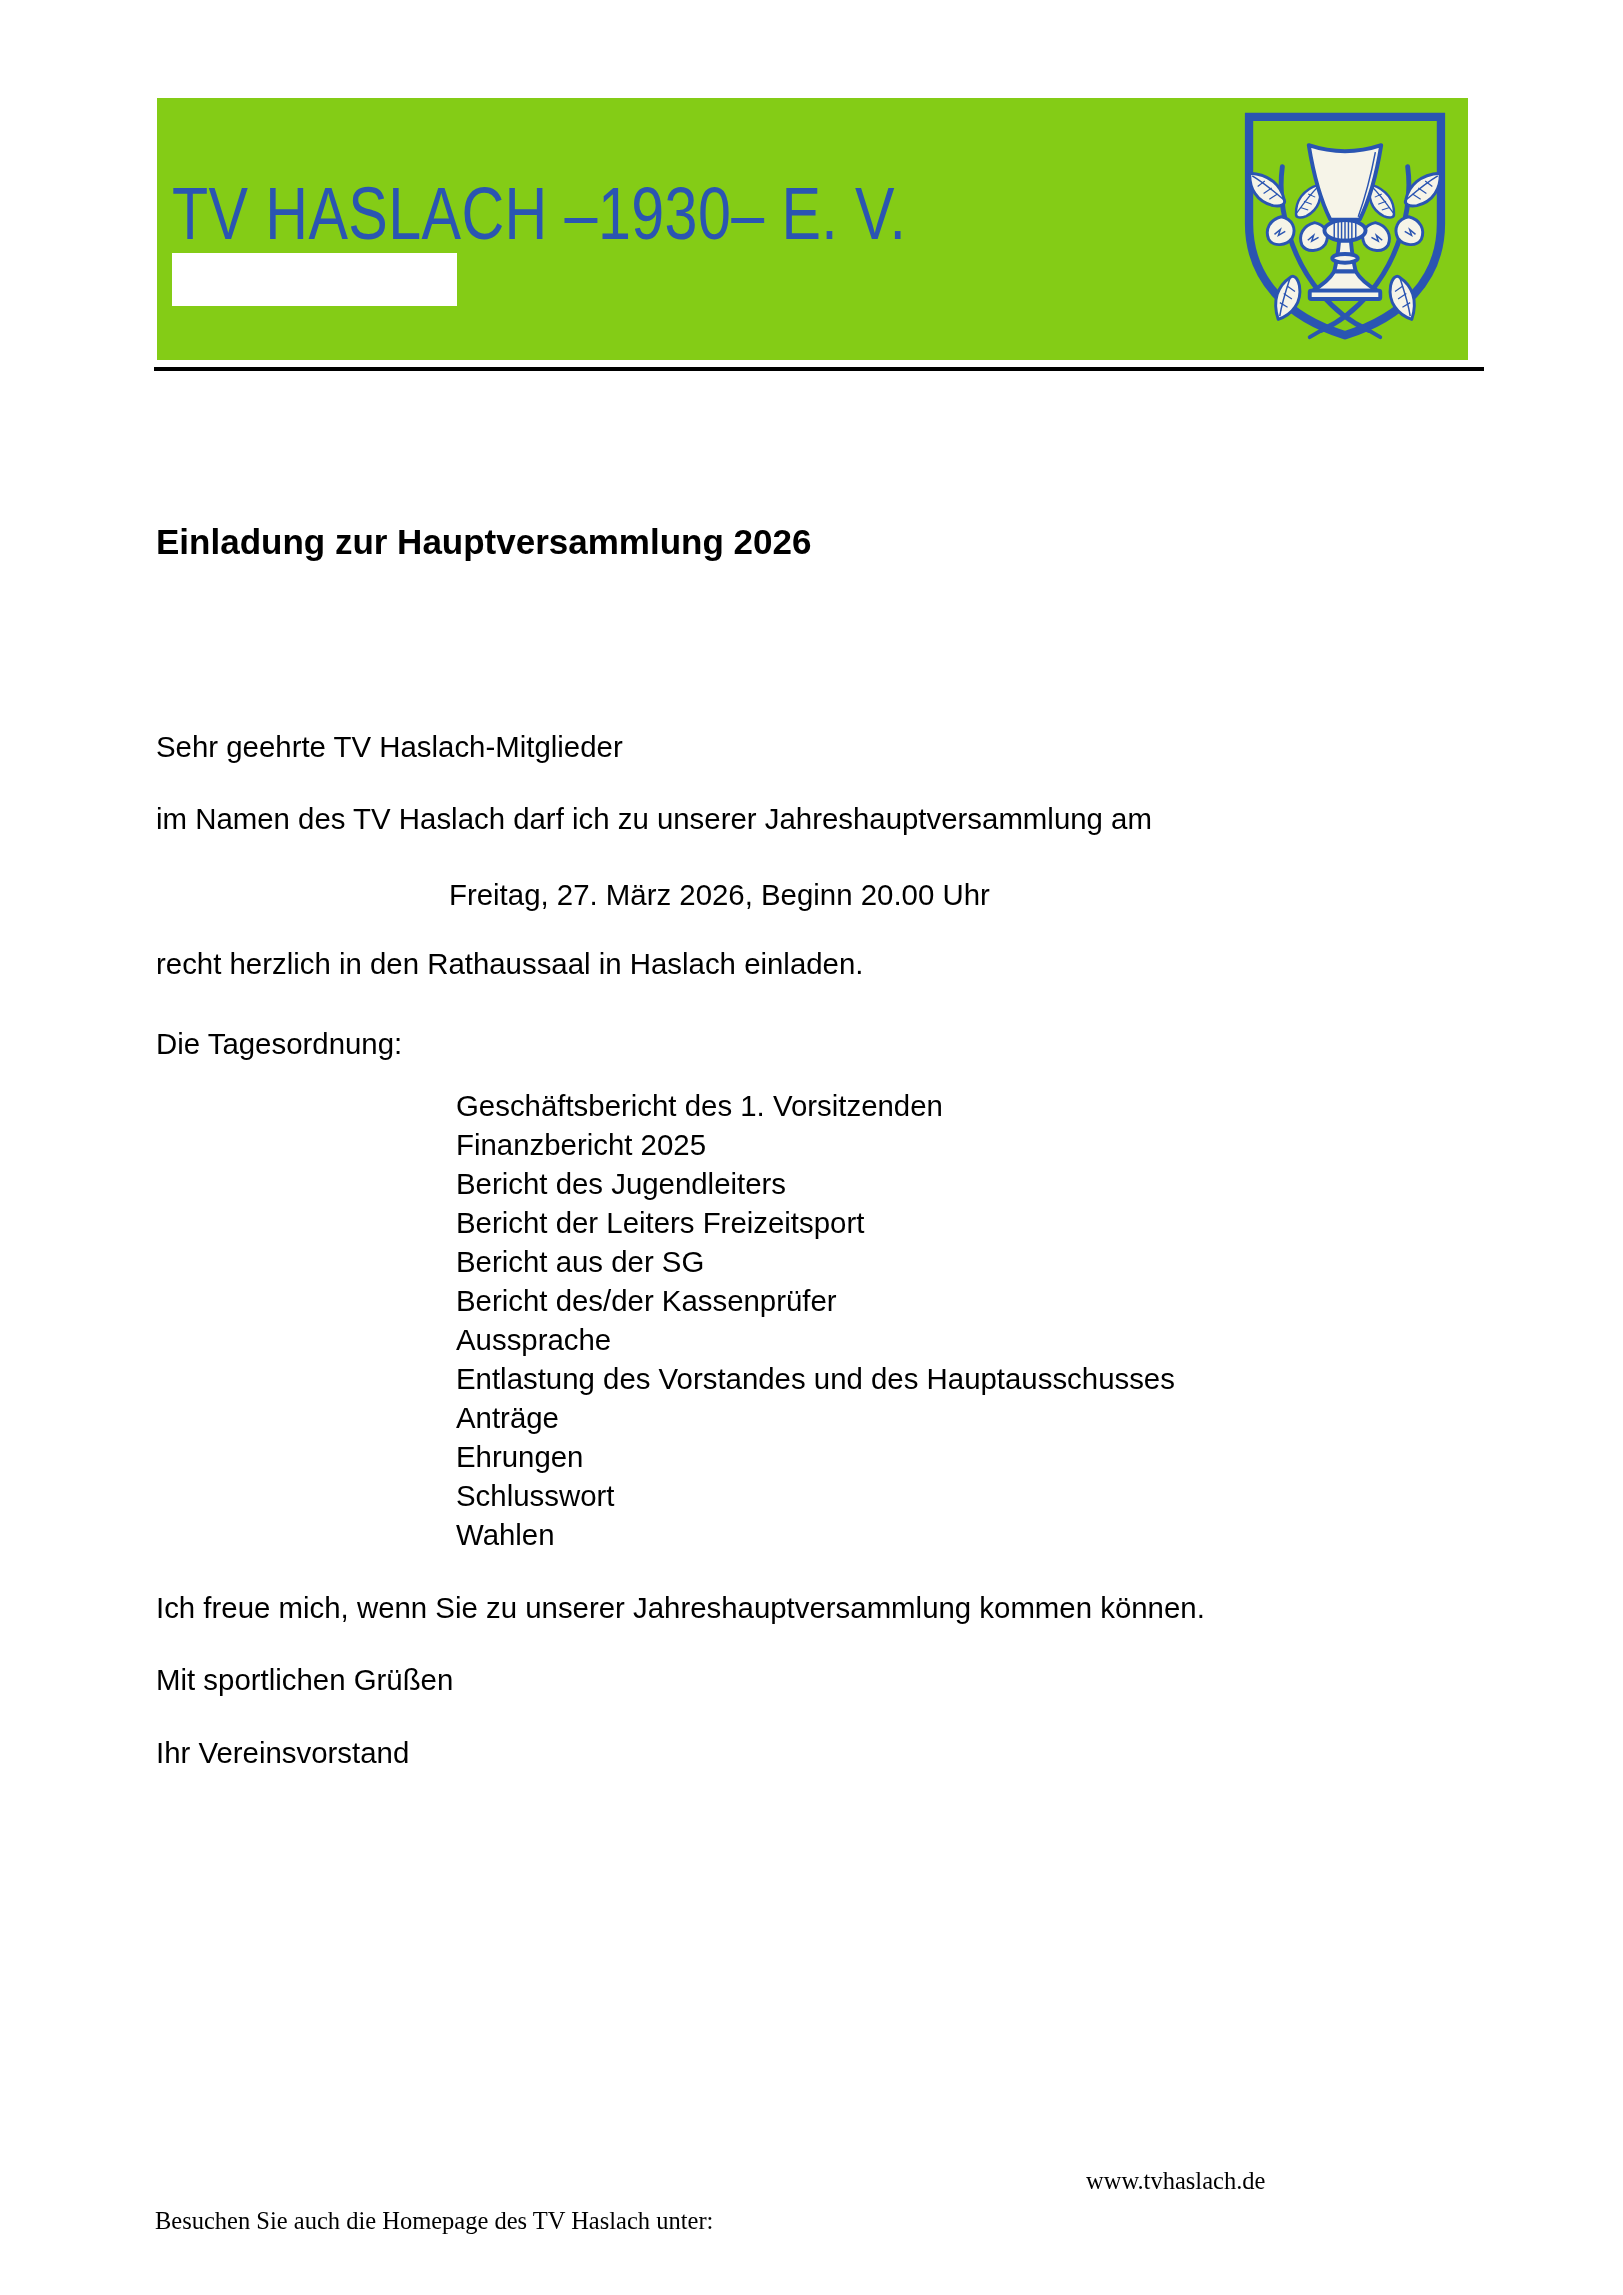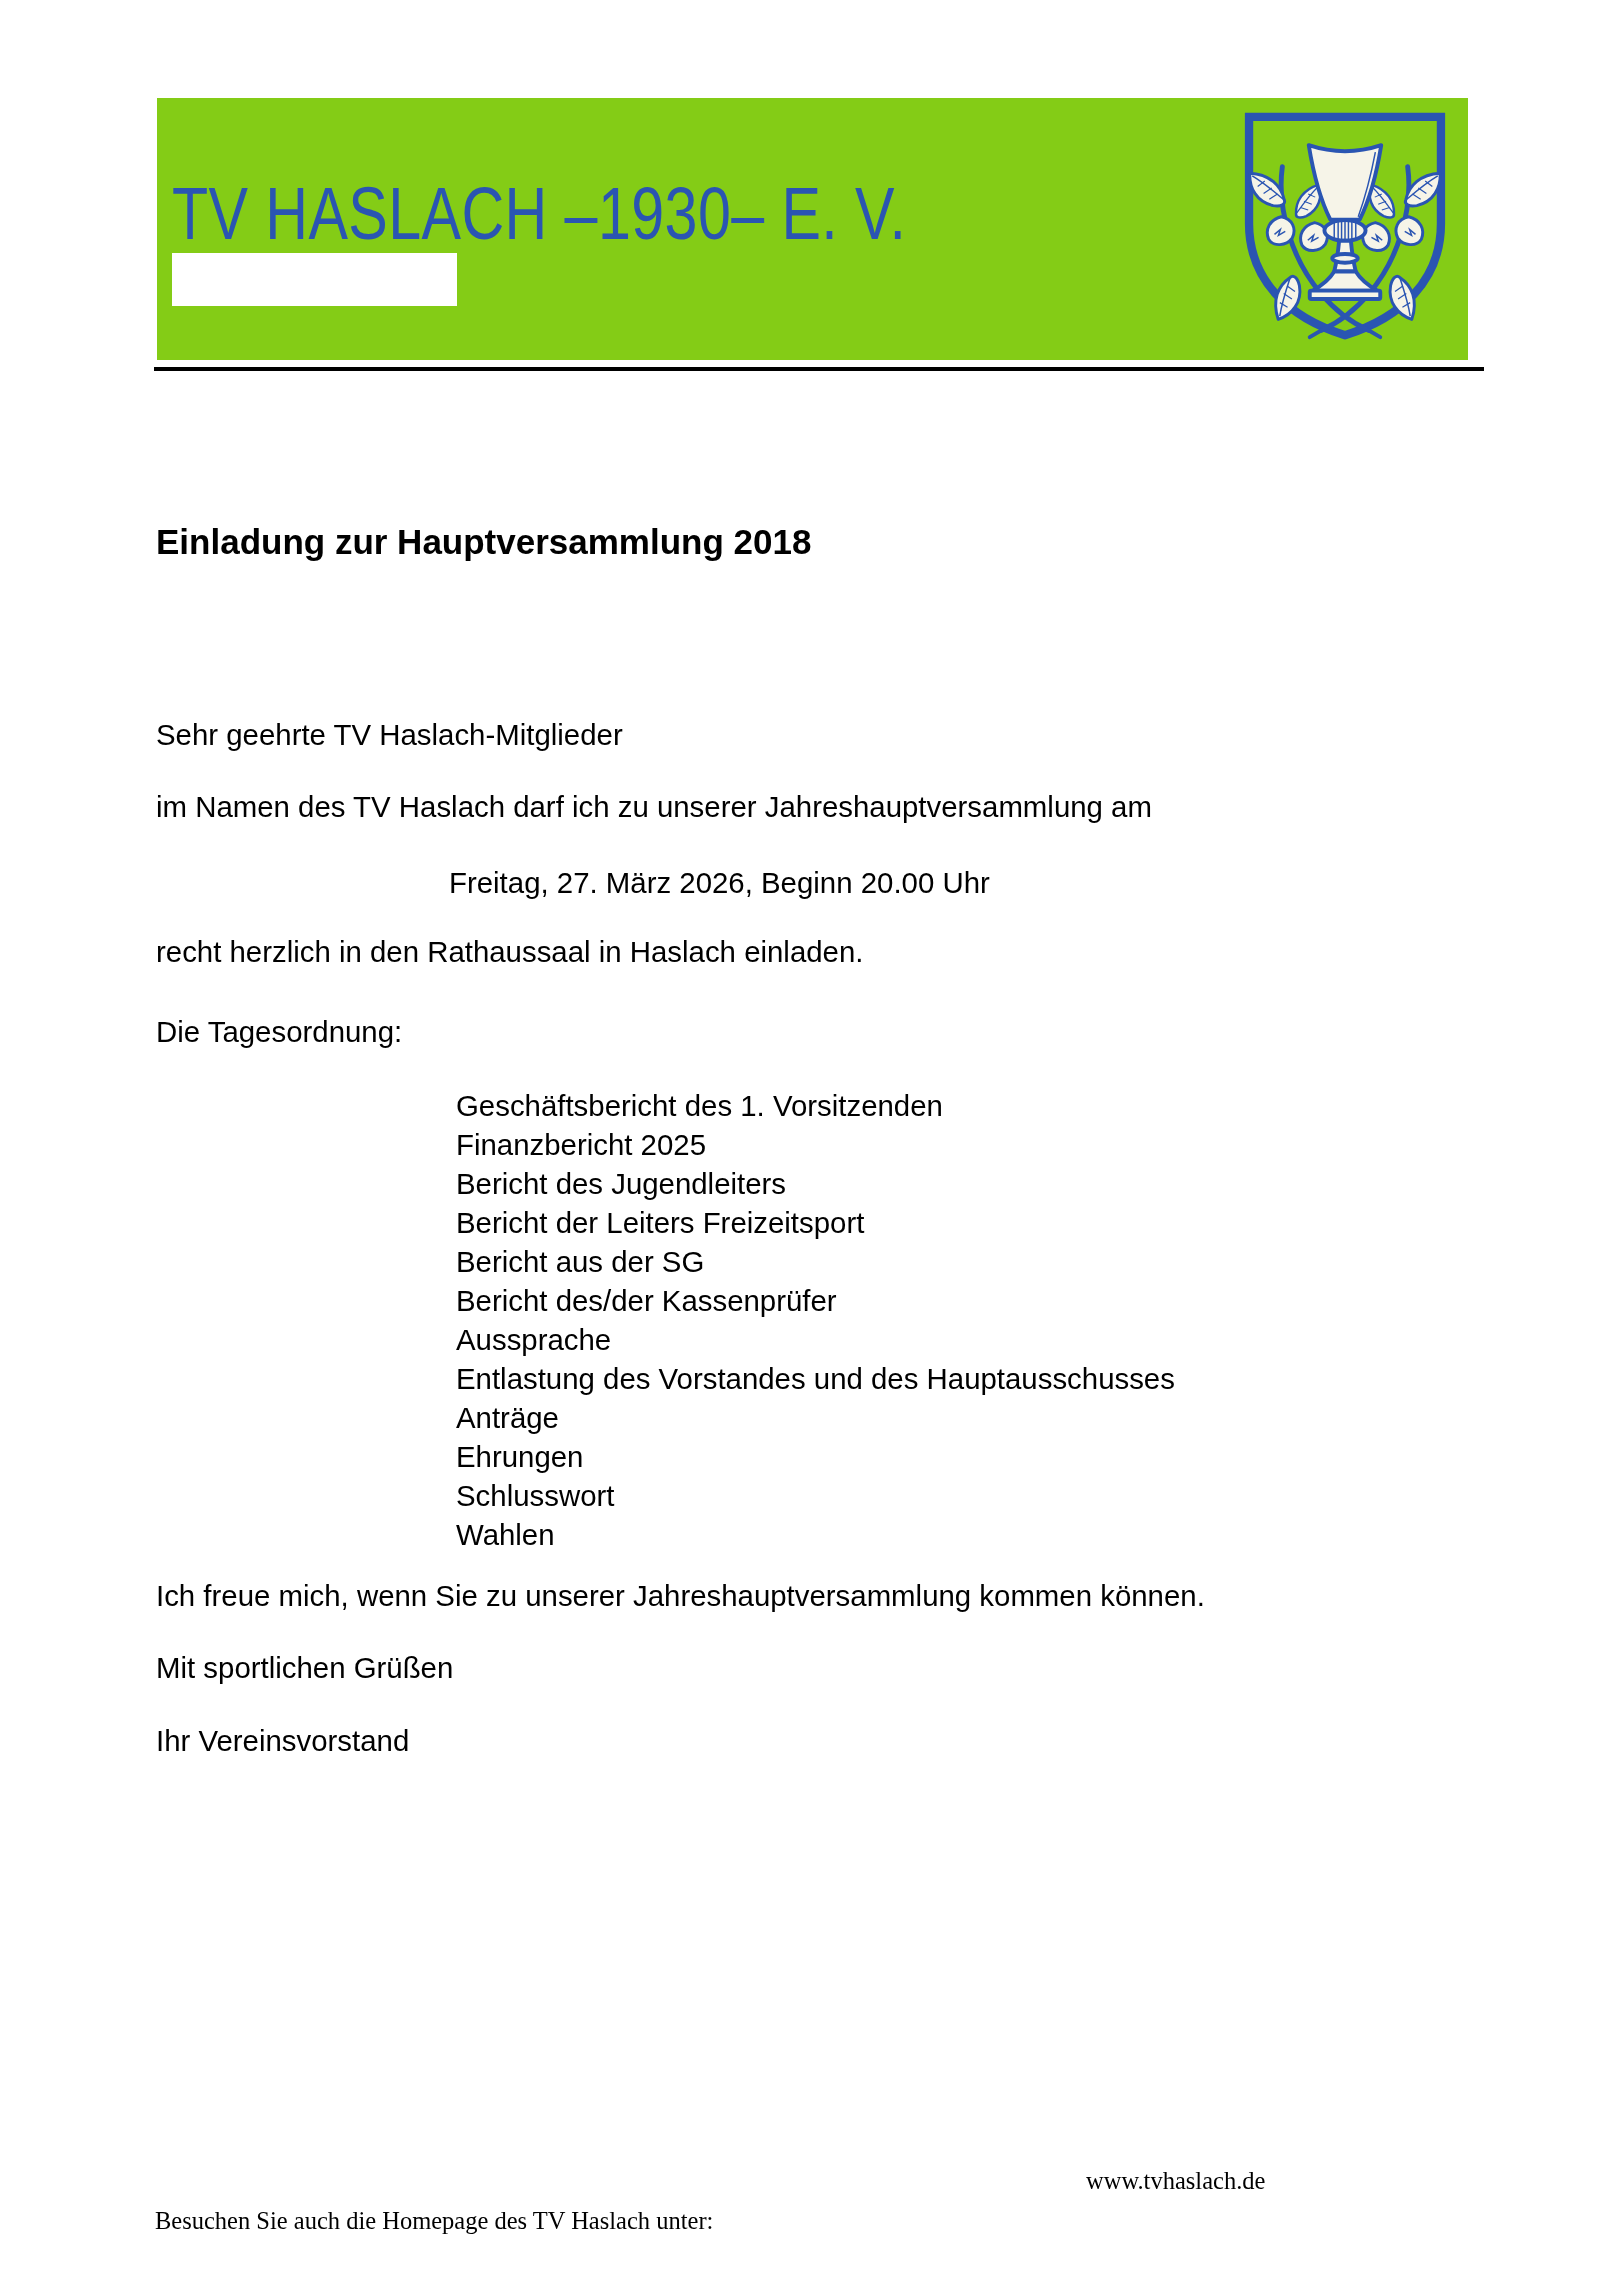--- a/index.html
+++ b/index.html
@@ -49,20 +49,21 @@
   
   .title{
     position:absolute;left:156px;top:522px;margin:0;
     font-size:35px;line-height:39px;font-weight:bold;
     white-space:nowrap;
   }
   .p{
     position:absolute;left:156px;
     font-size:29.4px;line-height:34px;
     white-space:nowrap;
+    margin-top:12px;
   }
   .p.indent{left:449px;font-weight:normal;}
   .agenda{
     position:absolute;left:456px;top:1086px;
     font-size:29.4px;line-height:39px;
     white-space:nowrap;
   }
   
   .footer-label,.footer-url{
     position:absolute;top:2167px;
@@ -119,21 +120,21 @@
       <path class="vein" d="M198,231 L198,265 M206,228 L206,268 M213,227 L213,269 M220,227 L220,269 M227,227 L227,269 M234,228 L234,268 M242,231 L242,265"></path>
       <path class="cup" d="M208,269 C206,292 203,312 198,332 L242,332 C237,312 234,292 232,269 Z"></path>
       <ellipse class="cup" cx="220" cy="305" rx="26" ry="9"></ellipse>
       <path class="cup" d="M198,332 C186,352 170,362 154,371 L286,371 C270,362 254,352 242,332 Z"></path>
       <rect class="cup" x="148" y="371" width="144" height="17" rx="3"></rect>
     </svg>
   </div>
 
   <div class="rule"></div>
 
-  <h1 class="title">Einladung zur Hauptversammlung 2018</h1>
+  <h1 class="title">Einladung zur Hauptversammlung 2026</h1>
 
   <div class="p" style="top:718px">Sehr geehrte TV Haslach-Mitglieder</div>
   <div class="p" style="top:790px">im Namen des TV Haslach darf ich zu unserer Jahreshauptversammlung am</div>
   <div class="p indent" style="top:866px">Freitag, 27. März 2026, Beginn 20.00 Uhr</div>
   <div class="p" style="top:935px">recht herzlich in den Rathaussaal in Haslach einladen.</div>
   <div class="p" style="top:1015px">Die Tagesordnung:</div>
 
   <div class="agenda">
     <div>Geschäftsbericht des 1. Vorsitzenden</div>
     <div>Finanzbericht 2025</div>

